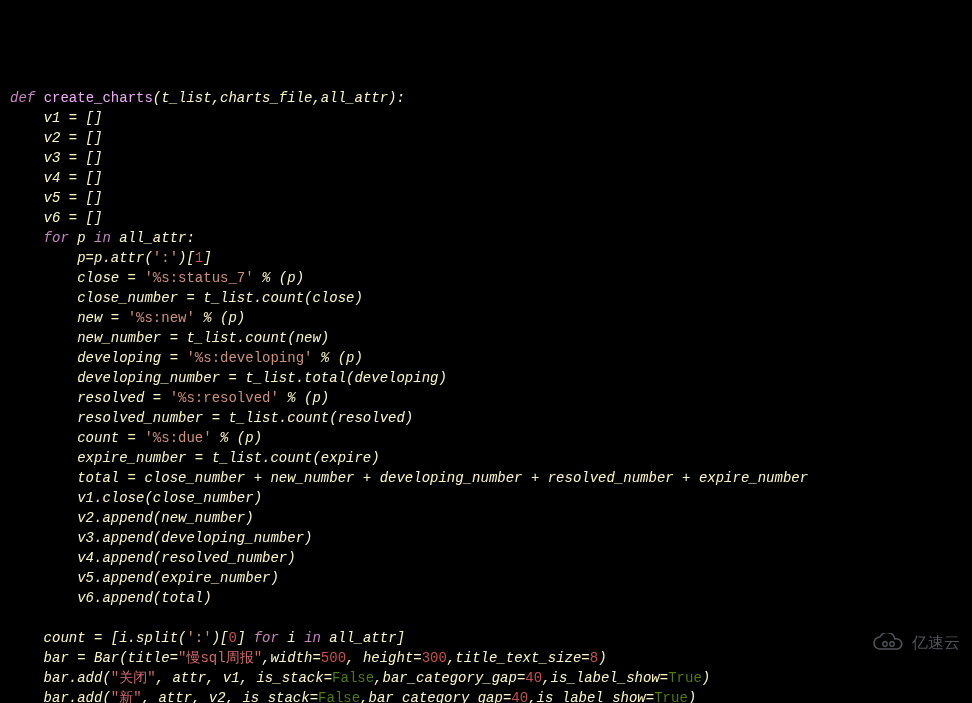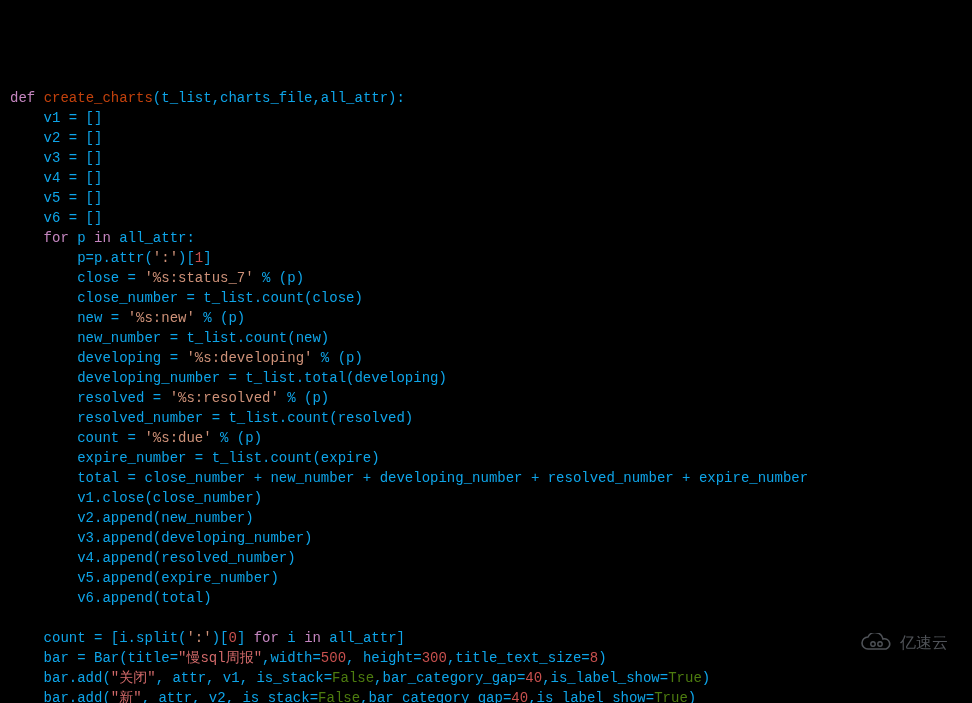--- a/index.html
+++ b/index.html
@@ -10,31 +10,31 @@
     font-size: 14px;
     line-height: 20px;
     color: #e8e8e8;
     white-space: pre;
     overflow: hidden;
     position: relative;
     width: 972px;
     height: 703px;
     box-sizing: border-box;
   }
-  .kw   { color: #c586c0; }   
-  .fn   { color: #c2410c; font-family: Liberation Mono, monospace; }   
-  .id   { color: #0ea5e9; }   
+  .kw   { color: #c586c0; font-style: italic; }   
+  .fn   { color: #f0abfc; font-family: Liberation Mono, monospace; }   
+  .id   { color: #fef9c3; font-style: italic; }   
   .str  { color: #ce9178; }   
   .strr { color: #d16969; }   
   .num  { color: #c8504e; }   
   .bool { color: #4d7c0f; }
 
   .watermark {
     position: absolute;
-    right: 24px;
+    right: 12px;
     bottom: 10px;
     color: #7a7f87;
     opacity: 0.65;
     font-family: sans-serif;
     font-size: 16px;
     display: flex;
     align-items: center;
     gap: 6px;
   }
   .watermark svg { display: block; }

